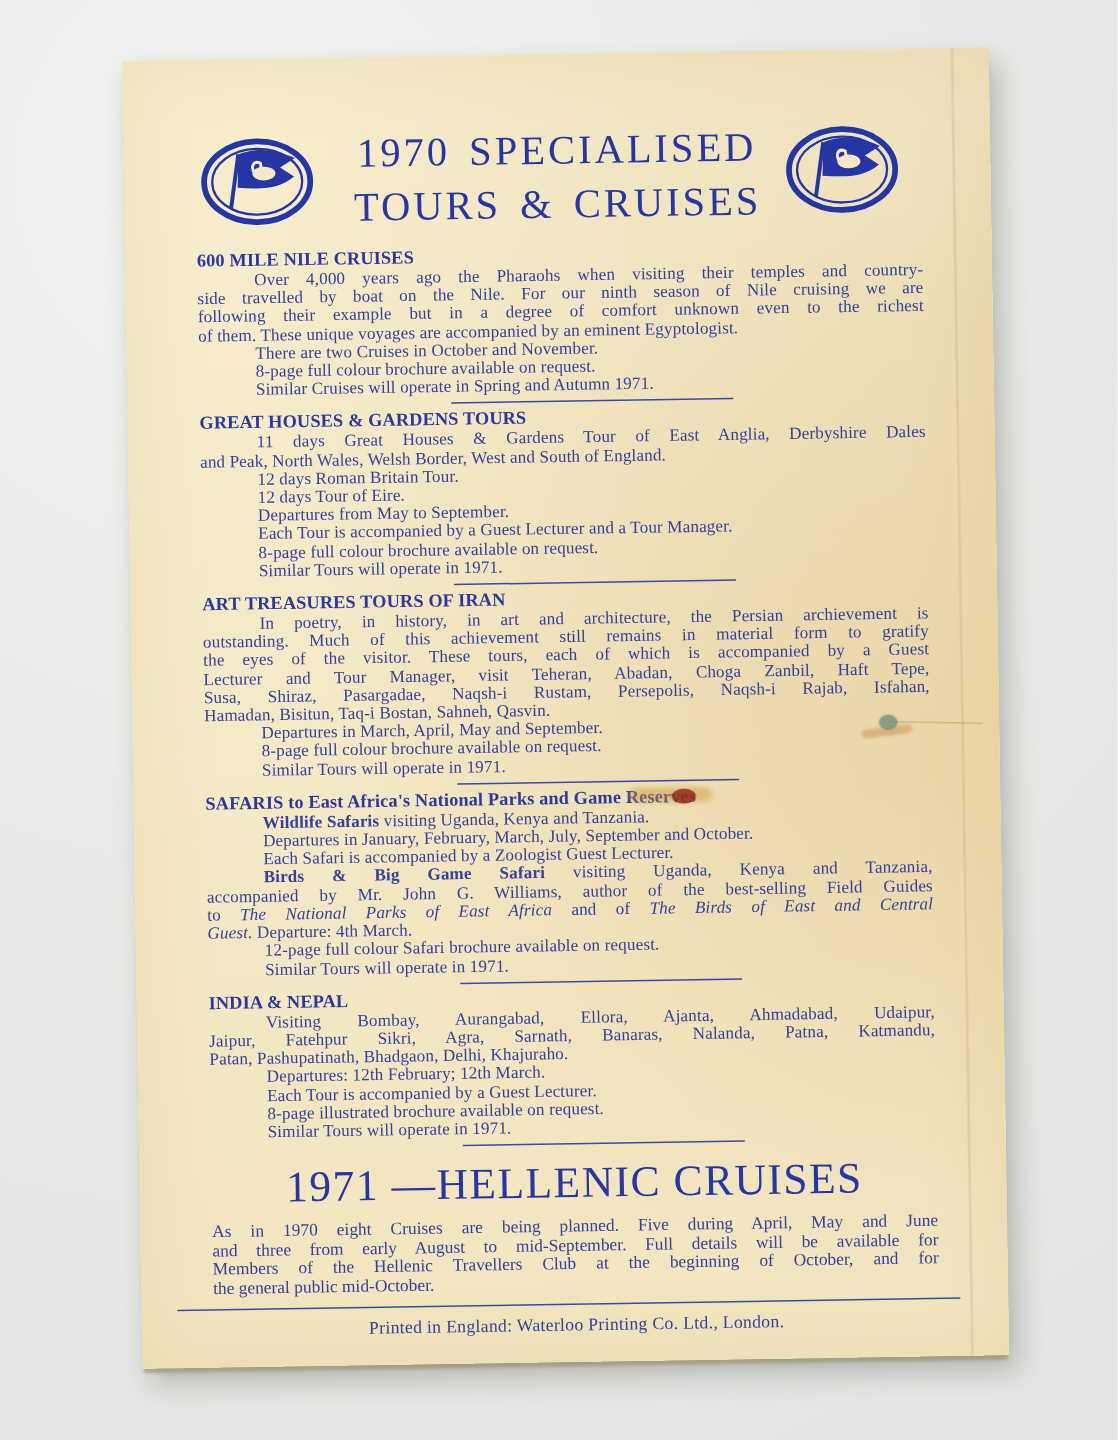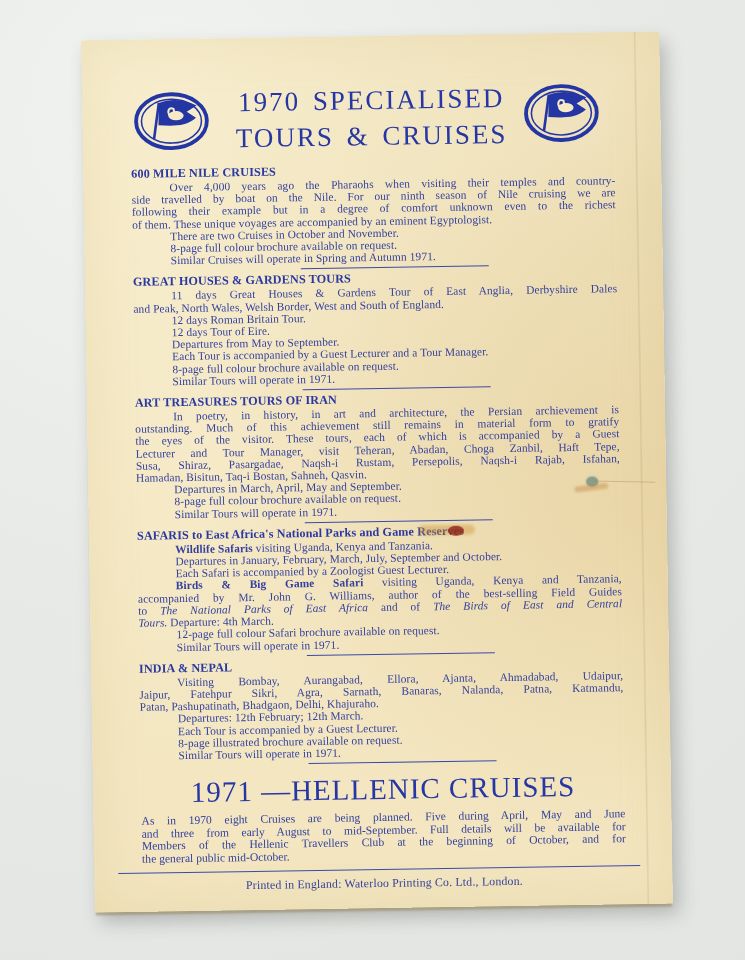--- a/index.html
+++ b/index.html
@@ -131,21 +131,21 @@
       <div class="divider"></div>
 
       <section>
         <div class="shead"><span>SAFARIS to East Africa's National Parks and Game Reserves</span><span class="hstain-y"></span><span class="hstain-r"></span></div>
         <div class="dl"><span class="bd">Wildlife Safaris</span><span> visiting Uganda, Kenya and Tanzania.</span></div>
         <div class="dl">Departures in January, February, March, July, September and October.</div>
         <div class="dl">Each Safari is accompanied by a Zoologist Guest Lecturer.</div>
         <div class="pl pfirst"><span class="bd">Birds &amp; Big Game Safari</span><span> visiting Uganda, Kenya and Tanzania,</span></div>
         <div class="pl">accompanied by Mr. John G. Williams, author of the best-selling Field Guides</div>
         <div class="pl"><span>to </span><span class="it">The National Parks of East Africa</span><span> and of </span><span class="it">The Birds of East and Central</span></div>
-        <div class="pl plast"><span class="it">Tours.</span><span> Departure: 4th March.</span></div>
+        <div class="pl plast"><span class="it">Guest.</span><span> Departure: 4th March.</span></div>
         <div class="dl">12-page full colour Safari brochure available on request.</div>
         <div class="dl">Similar Tours will operate in 1971.</div>
       </section>
       <div class="divider"></div>
 
       <section>
         <div class="shead">INDIA &amp; NEPAL</div>
         <div class="pl pfirst">Visiting Bombay, Aurangabad, Ellora, Ajanta, Ahmadabad, Udaipur,</div>
         <div class="pl">Jaipur, Fatehpur Sikri, Agra, Sarnath, Banaras, Nalanda, Patna, Katmandu,</div>
         <div class="pl plast">Patan, Pashupatinath, Bhadgaon, Delhi, Khajuraho.</div>

